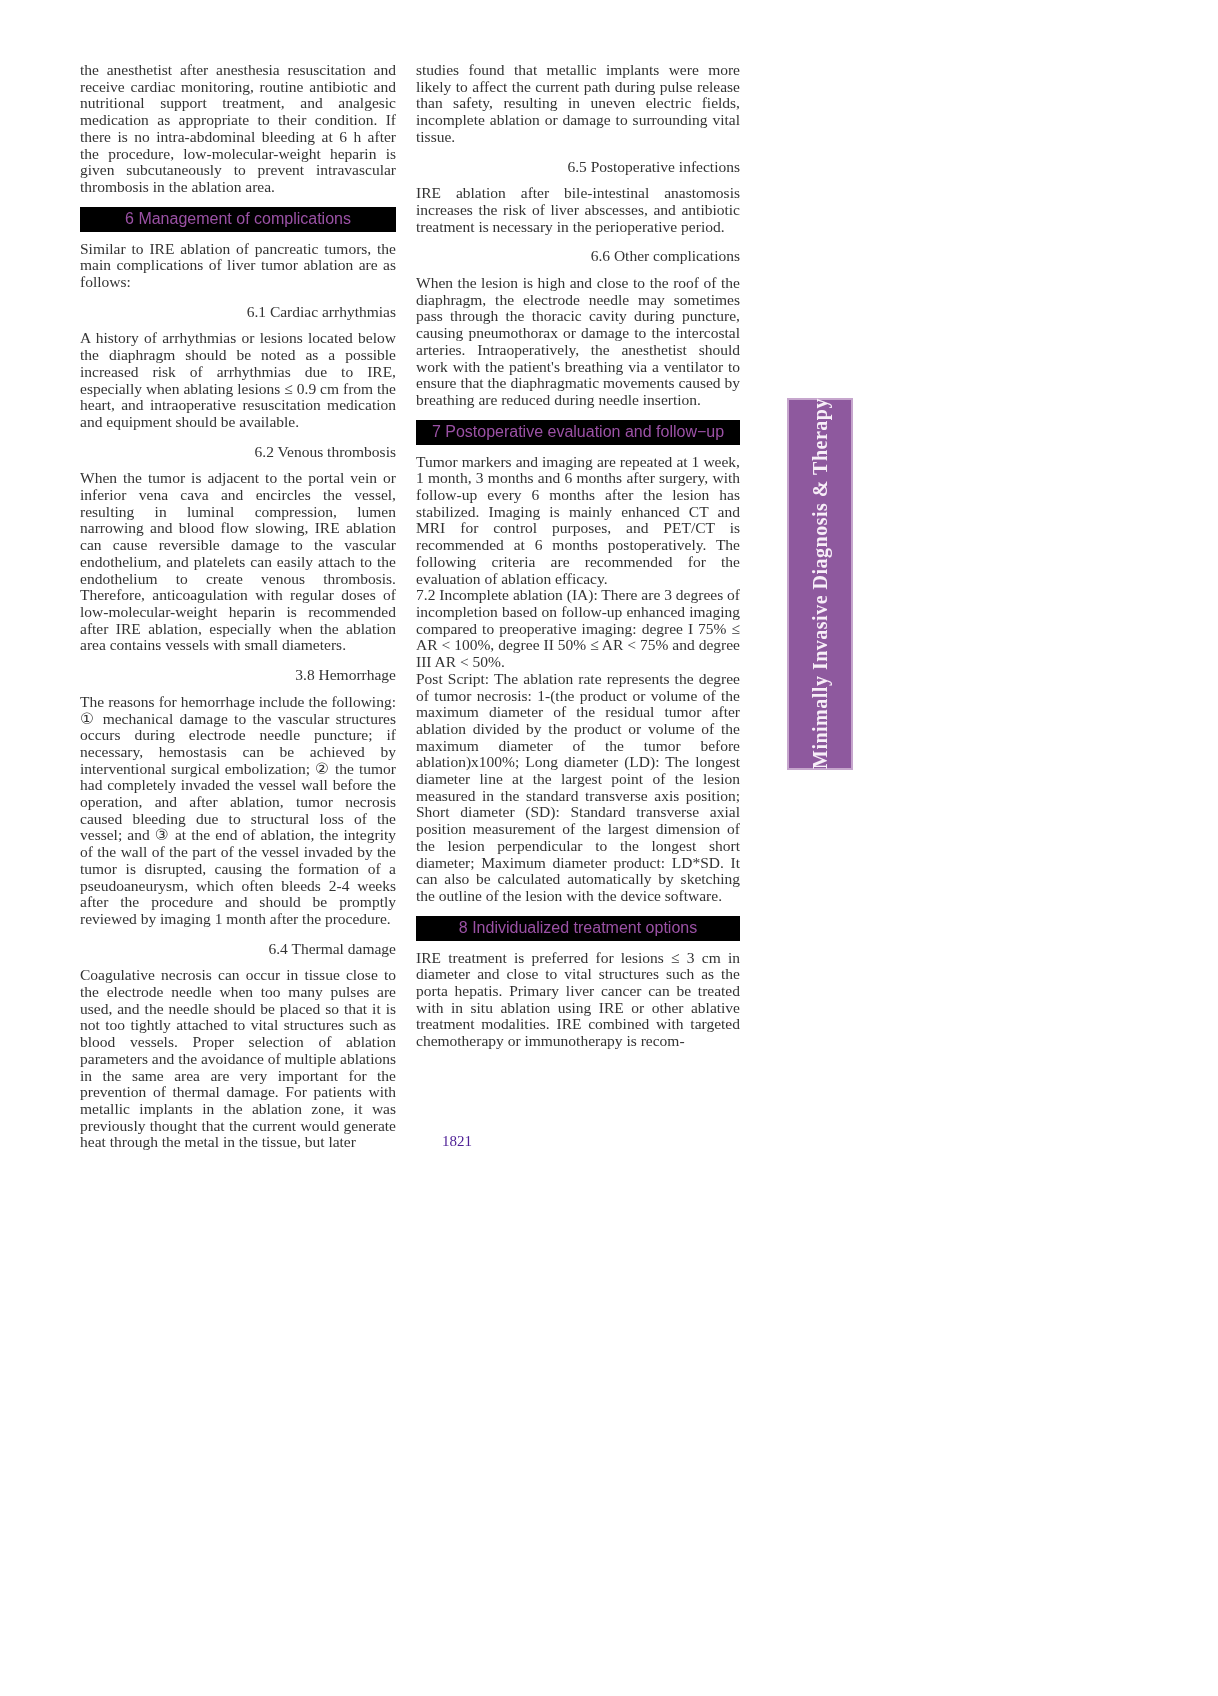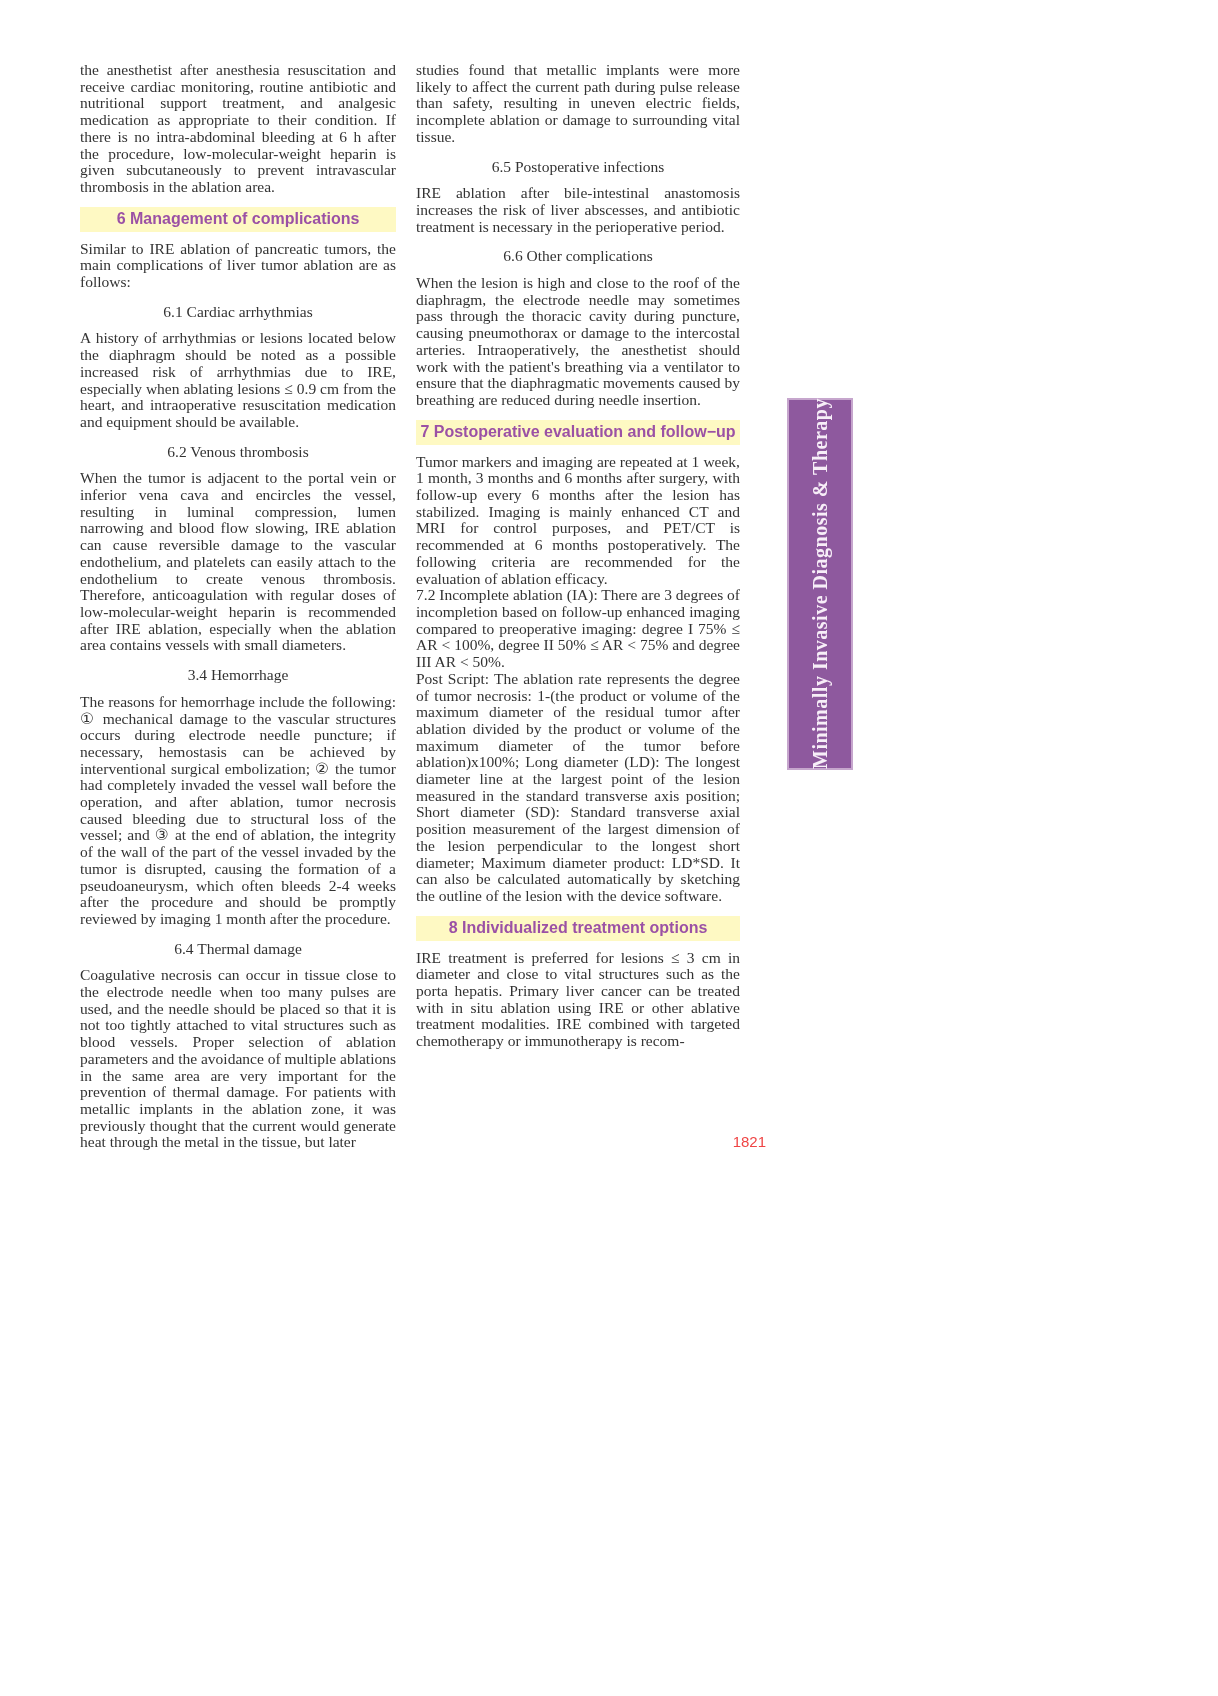--- a/index.html
+++ b/index.html
@@ -22,43 +22,43 @@
   }
   .col-left  { left: 80px;  width: 316px; }
   .col-right { left: 416px; width: 324px; }
 
   .p  { margin: 0 0 9px 0; }
   .p.nogap { margin-bottom: 0; }
 
   .h1 {
     margin: 11px 0 9px 0;
     padding: 3px 2px 4px 2px;
-    background: #fef9c3;
+    background: #000000;
     color: #9b51a5;
     font-family: "Liberation Sans", "DejaVu Sans", sans-serif;
-    font-weight: bold;
+    font-weight: normal;
     font-size: 16px;
     line-height: 18px;
     text-align: center;
   }
   .h2 {
     margin: 13px 0 10px 0;
     font-size: 15.5px;
-    text-align: center;
+    text-align: right;
   }
 
   .page-number {
     position: absolute;
     left: 442px;
     top: 1133px;
     width: 324px;
-    text-align: right;
-    font-family: Liberation Sans, sans-serif;
+    text-align: left;
+    font-family: Liberation Serif, serif;
     font-size: 15px;
-    color: #ef4444;
+    color: #4c1d95;
   }
 
   .side-tab {
     position: absolute;
     left: 787px;
     top: 398px;
     width: 66px;
     height: 372px;
     box-sizing: border-box;
     background: #8e599e;
@@ -82,21 +82,21 @@
 <div class="page">
 
   <div class="col col-left">
     <div class="p">the anesthetist after anesthesia resuscitation and receive cardiac monitoring, routine antibiotic and nutritional support treatment, and analgesic medication as appropriate to their condition. If there is no intra-abdominal bleeding at 6 h after the procedure, low-molecular-weight heparin is given subcutaneously to prevent intravascular thrombosis in the ablation area.</div>
     <div class="h1">6 Management of complications</div>
     <div class="p">Similar to IRE ablation of pancreatic tumors, the main complications of liver tumor ablation are as follows:</div>
     <div class="h2">6.1 Cardiac arrhythmias</div>
     <div class="p">A history of arrhythmias or lesions located below the diaphragm should be noted as a possible increased risk of arrhythmias due to IRE, especially when ablating lesions ≤ 0.9 cm from the heart, and intraoperative resuscitation medication and equipment should be available.</div>
     <div class="h2">6.2 Venous thrombosis</div>
     <div class="p">When the tumor is adjacent to the portal vein or inferior vena cava and encircles the vessel, resulting in luminal compression, lumen narrowing and blood flow slowing, IRE ablation can cause reversible damage to the vascular endothelium, and platelets can easily attach to the endothelium to create venous thrombosis. Therefore, anticoagulation with regular doses of low-molecular-weight heparin is recommended after IRE ablation, especially when the ablation area contains vessels with small diameters.</div>
-    <div class="h2">3.4 Hemorrhage</div>
+    <div class="h2">3.8 Hemorrhage</div>
     <div class="p">The reasons for hemorrhage include the following: ① mechanical damage to the vascular structures occurs during electrode needle puncture; if necessary, hemostasis can be achieved by interventional surgical embolization; ② the tumor had completely invaded the vessel wall before the operation, and after ablation, tumor necrosis caused bleeding due to structural loss of the vessel; and ③ at the end of ablation, the integrity of the wall of the part of the vessel invaded by the tumor is disrupted, causing the formation of a pseudoaneurysm, which often bleeds 2-4 weeks after the procedure and should be promptly reviewed by imaging 1 month after the procedure.</div>
     <div class="h2">6.4 Thermal damage</div>
     <div class="p">Coagulative necrosis can occur in tissue close to the electrode needle when too many pulses are used, and the needle should be placed so that it is not too tightly attached to vital structures such as blood vessels. Proper selection of ablation parameters and the avoidance of multiple ablations in the same area are very important for the prevention of thermal damage. For patients with metallic implants in the ablation zone, it was previously thought that the current would generate heat through the metal in the tissue, but later</div>
   </div>
 
   <div class="col col-right">
     <div class="p">studies found that metallic implants were more likely to affect the current path during pulse release than safety, resulting in uneven electric fields, incomplete ablation or damage to surrounding vital tissue.</div>
     <div class="h2">6.5 Postoperative infections</div>
     <div class="p">IRE ablation after bile-intestinal anastomosis increases the risk of liver abscesses, and antibiotic treatment is necessary in the perioperative period.</div>
     <div class="h2">6.6 Other complications</div>

